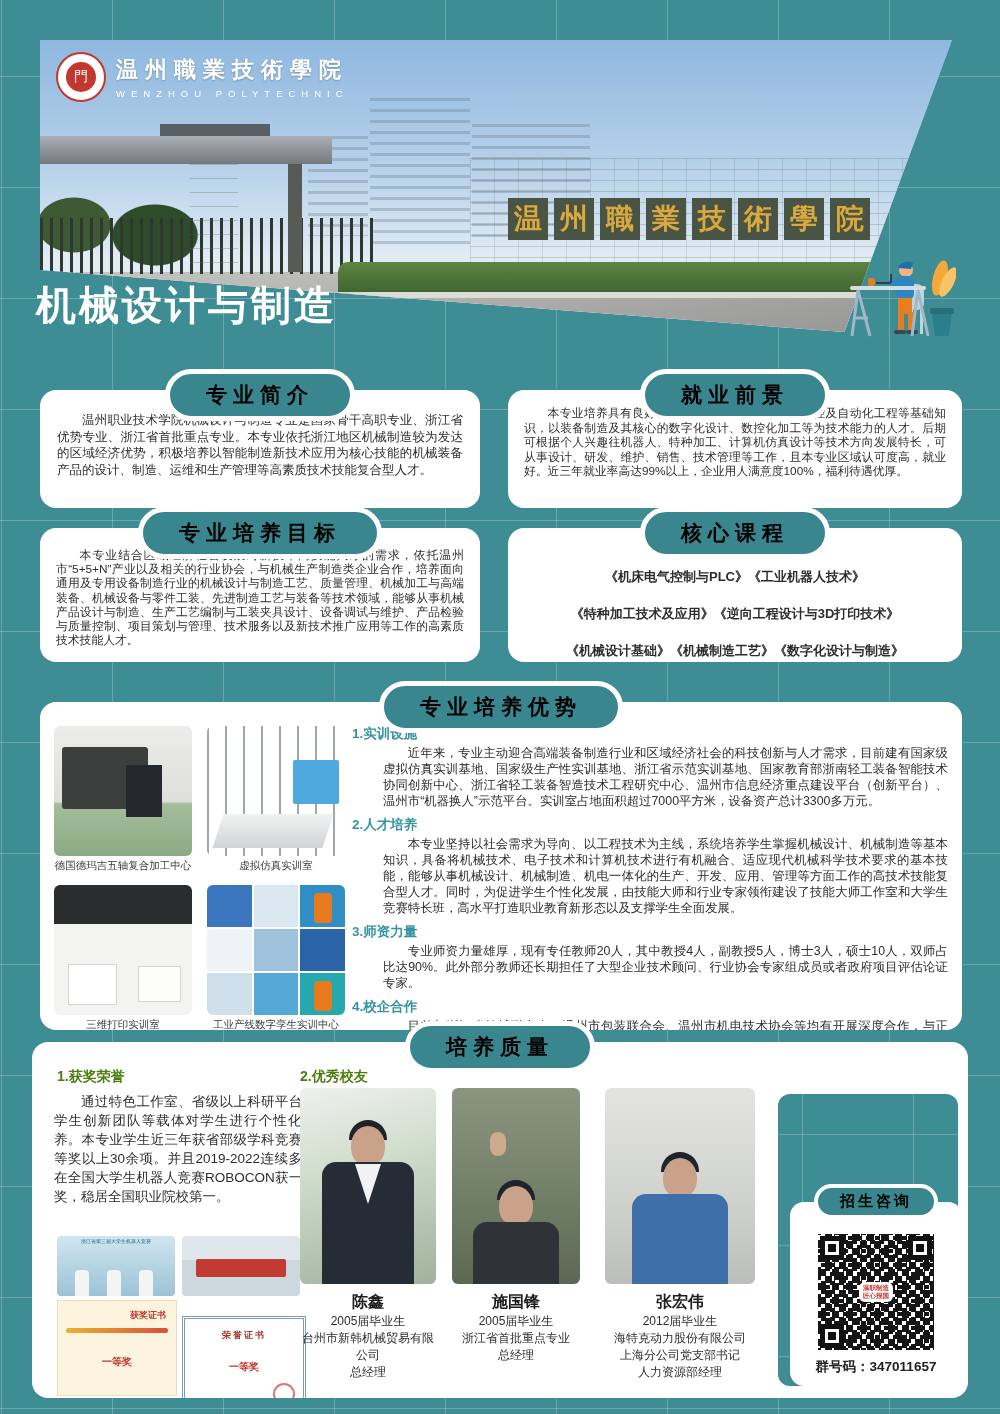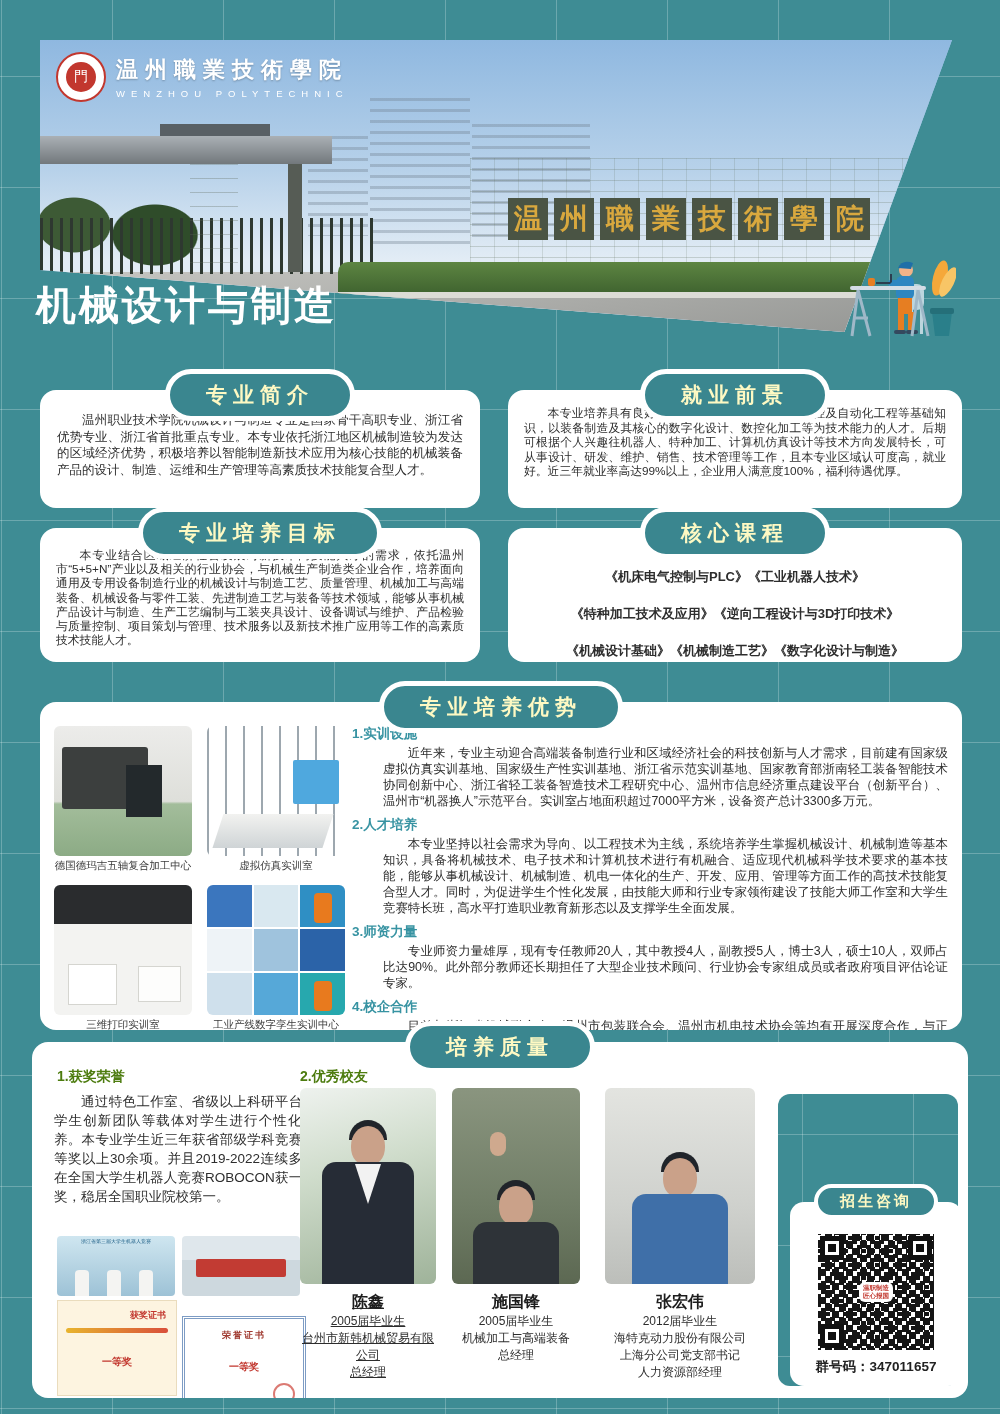--- a/index.html
+++ b/index.html
@@ -56,21 +56,21 @@
   .logo-cn{color:#fff;font-family:"Liberation Serif","DejaVu Serif",serif;font-weight:bold;
     font-size:22px;letter-spacing:7px;text-shadow:0 1px 2px rgba(0,0,0,.25);}
   .logo-en{color:#fff;font-size:9.5px;letter-spacing:6px;margin-top:3px;}
   
   .page-title{position:absolute;left:36px;top:278px;color:#fff;font-weight:bold;
     font-size:40px;letter-spacing:3px;}
   .illu{position:absolute;left:848px;top:256px;}
   
   .card{position:absolute;background:#fff;border-radius:16px;overflow:hidden;}
   .pill{position:absolute;top:-21px;left:50%;transform:translateX(-50%);z-index:3;
-    background:#3a868f;color:#fef9c3;font-weight:bold;font-size:21px;letter-spacing:6px;
+    background:#3a868f;color:#000000;font-weight:bold;font-size:21px;letter-spacing:6px;
     padding:7px 36px;border-radius:28px;border:5px solid #fff;white-space:nowrap;}
   .pill.small{font-size:15px;letter-spacing:3px;padding:4px 22px;border-width:4px;top:-18px;}
   .card-wrap{position:absolute;}
   .body-txt{color:#2d2d2d;text-align:justify;}
   .body-txt p{margin:0;text-indent:2em;}
   .c-intro{left:40px;top:390px;width:440px;height:118px;}
   .c-intro .body-txt{padding:22px 17px 0;font-size:12.5px;line-height:16.5px;}
   .c-jobs{left:508px;top:390px;width:454px;height:118px;}
   .c-jobs .body-txt{padding:16px 16px 0;font-size:11.8px;line-height:14.6px;}
   .c-goal{left:40px;top:528px;width:440px;height:134px;}
@@ -349,21 +349,21 @@
         <div class="a">一等奖</div>
       </div>
       <div class="cert cert2">
         <div class="t">荣誉证书</div>
         <div class="a">一等奖</div>
         <div class="seal2"></div>
       </div>
 
       <div class="q-head" style="left:268px;top:26px;">2.优秀校友</div>
 
-      <div class="alum a1" style="left:268px;width:136px;text-decoration:underline;">
+      <div class="alum a1" style="left:268px;width:136px;">
         <div class="photo-a">
           <div class="p-hair"></div>
             <div class="p-head"></div>
             <div class="p-body"></div>
             <div class="shirt"></div>
         </div>
         <div class="alum-name">陈鑫</div>
         <div class="alum-line">2005届毕业生</div>
         <div class="alum-line">台州市新韩机械贸易有限公司</div>
         <div class="alum-line">总经理</div>
@@ -371,21 +371,21 @@
 
       <div class="alum a2" style="left:420px;width:128px;">
         <div class="photo-a">
           <div class="hand"></div>
             <div class="p-hair"></div>
             <div class="p-head"></div>
             <div class="p-body"></div>
         </div>
         <div class="alum-name">施国锋</div>
         <div class="alum-line">2005届毕业生</div>
-        <div class="alum-line">机械加工与高端装备</div>
+        <div class="alum-line">浙江省首批重点专业</div>
         <div class="alum-line">总经理</div>
       </div>
 
       <div class="alum a3" style="left:573px;width:150px;">
         <div class="photo-a">
           <div class="p-hair"></div>
             <div class="p-head"></div>
             <div class="p-body"></div>
         </div>
         <div class="alum-name">张宏伟</div>

